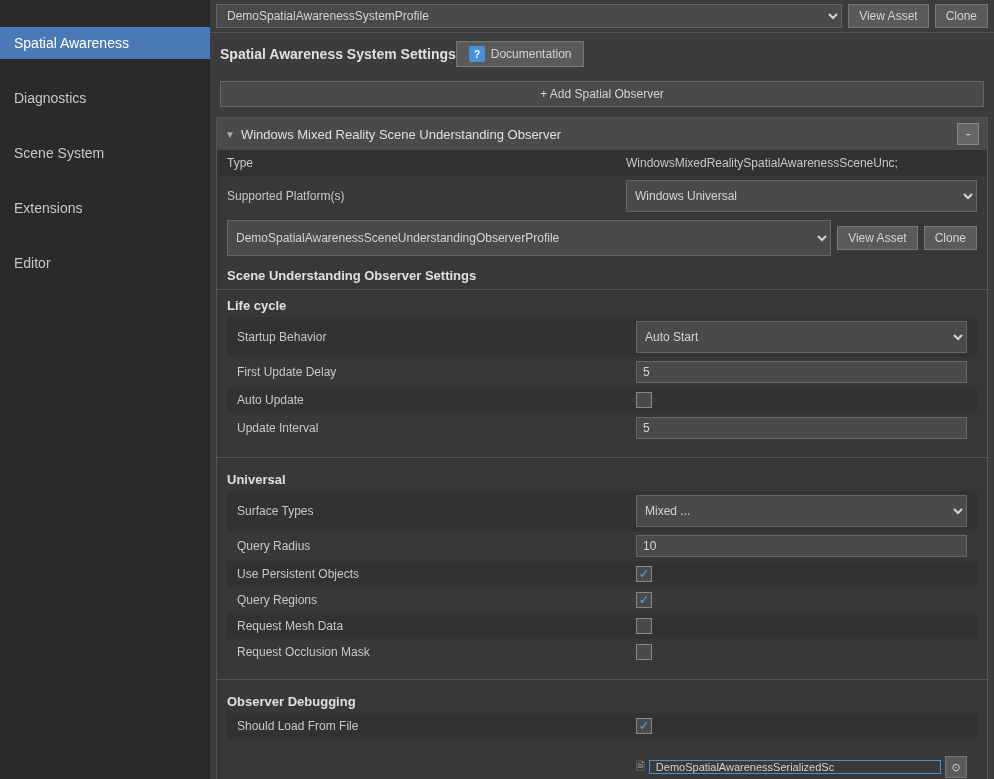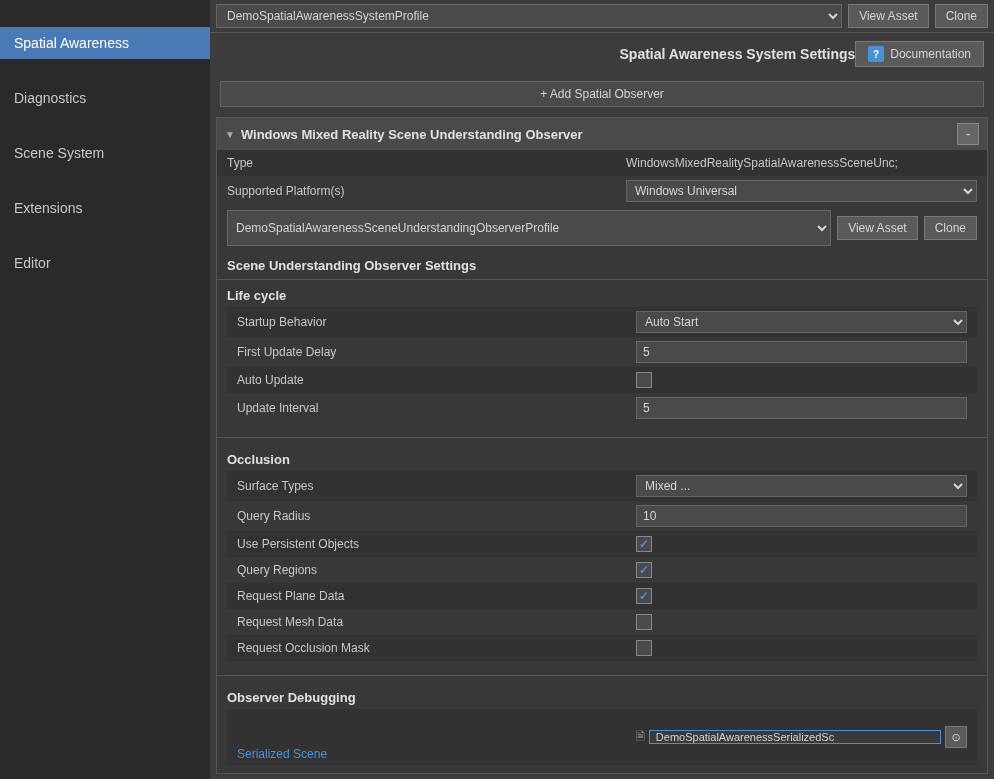--- a/index.html
+++ b/index.html
@@ -68,21 +68,21 @@
       padding: 3px 10px;
       cursor: pointer;
       font-size: 12px;
       height: 24px;
     }
 
     
     .header-row {
       display: flex;
       align-items: center;
-      justify-content: flex-end;
+      justify-content: flex-start;
       padding: 8px 10px;
       background: #3c3c3c;
     }
     .header-row h2 {
       font-size: 14px;
       font-weight: bold;
       color: #e0e0e0;
     }
     .doc-button {
       display: flex;
@@ -140,21 +140,21 @@
       display: flex;
       align-items: center;
       gap: 6px;
     }
     .triangle-icon {
       font-size: 10px;
       color: #aaa;
     }
     .observer-title {
       font-size: 13px;
-      font-weight: bold;
+      font-weight: normal;
       color: #e0e0e0;
     }
     .minus-btn {
       background: #666;
       border: 1px solid #888;
       color: #d4d4d4;
       width: 22px;
       height: 22px;
       cursor: pointer;
       font-size: 14px;
@@ -185,21 +185,21 @@
       text-overflow: ellipsis;
       white-space: nowrap;
     }
     .field-select {
       flex: 1;
       background: #4a4a4a;
       color: #d4d4d4;
       border: 1px solid #666;
       padding: 2px 4px;
       font-size: 12px;
-      height: 22px;
+      height: 32px;
     }
     .field-input {
       flex: 1;
       background: #4a4a4a;
       color: #d4d4d4;
       border: 1px solid #666;
       padding: 2px 6px;
       font-size: 12px;
       height: 22px;
     }
@@ -442,21 +442,21 @@
 
       <div class="field-row">
         <span class="field-label">Update Interval</span>
         <input class="field-input" type="number" value="5" style="">
       </div>
     </div>
 
     <div class="divider"></div>
 
     <div class="section-group">
-      <div class="section-label">Occlusion</div>
+      <div class="section-label">Universal</div>
 
       <div class="field-row">
         <span class="field-label">Surface Types</span>
         <select class="field-select">
           <option value="Mixed ...">Mixed ...</option>
         </select>
       </div>
 
       <div class="field-row">
         <span class="field-label">Query Radius</span>
@@ -471,26 +471,20 @@
         </div>
       </div>
 
       <div class="field-row">
         <span class="field-label">Query Regions</span>
         <div class="checkbox-container">
           <div class="custom-checkbox checked"></div>
         </div>
       </div>
 
-      <div class="field-row">
-        <span class="field-label">Request Plane Data</span>
-        <div class="checkbox-container">
-          <div class="custom-checkbox checked"></div>
-        </div>
-      </div>
 
       <div class="field-row">
         <span class="field-label">Request Mesh Data</span>
         <div class="checkbox-container">
           <div class="custom-checkbox"></div>
         </div>
       </div>
 
       <div class="field-row">
         <span class="field-label">Request Occlusion Mask</span>
@@ -498,20 +492,26 @@
           <div class="custom-checkbox"></div>
         </div>
       </div>
     </div>
 
     <div class="divider"></div>
 
     <div class="section-group">
       <div class="section-label">Observer Debugging</div>
 
+      <div class="field-row">
+        <span class="field-label">Should Load From File</span>
+        <div class="checkbox-container">
+          <div class="custom-checkbox checked"></div>
+        </div>
+      </div>
 
       <div class="field-row">
         <span class="link-text field-label">Serialized Scene</span>
         <div class="serialized-field">
           <span class="file-icon">🗎</span>
           <input class="serialized-input" type="text" value="DemoSpatialAwarenessSerializedSc" style="">
           <button class="serialized-btn">
             <span>⊙</span>
           </button>
         </div>

